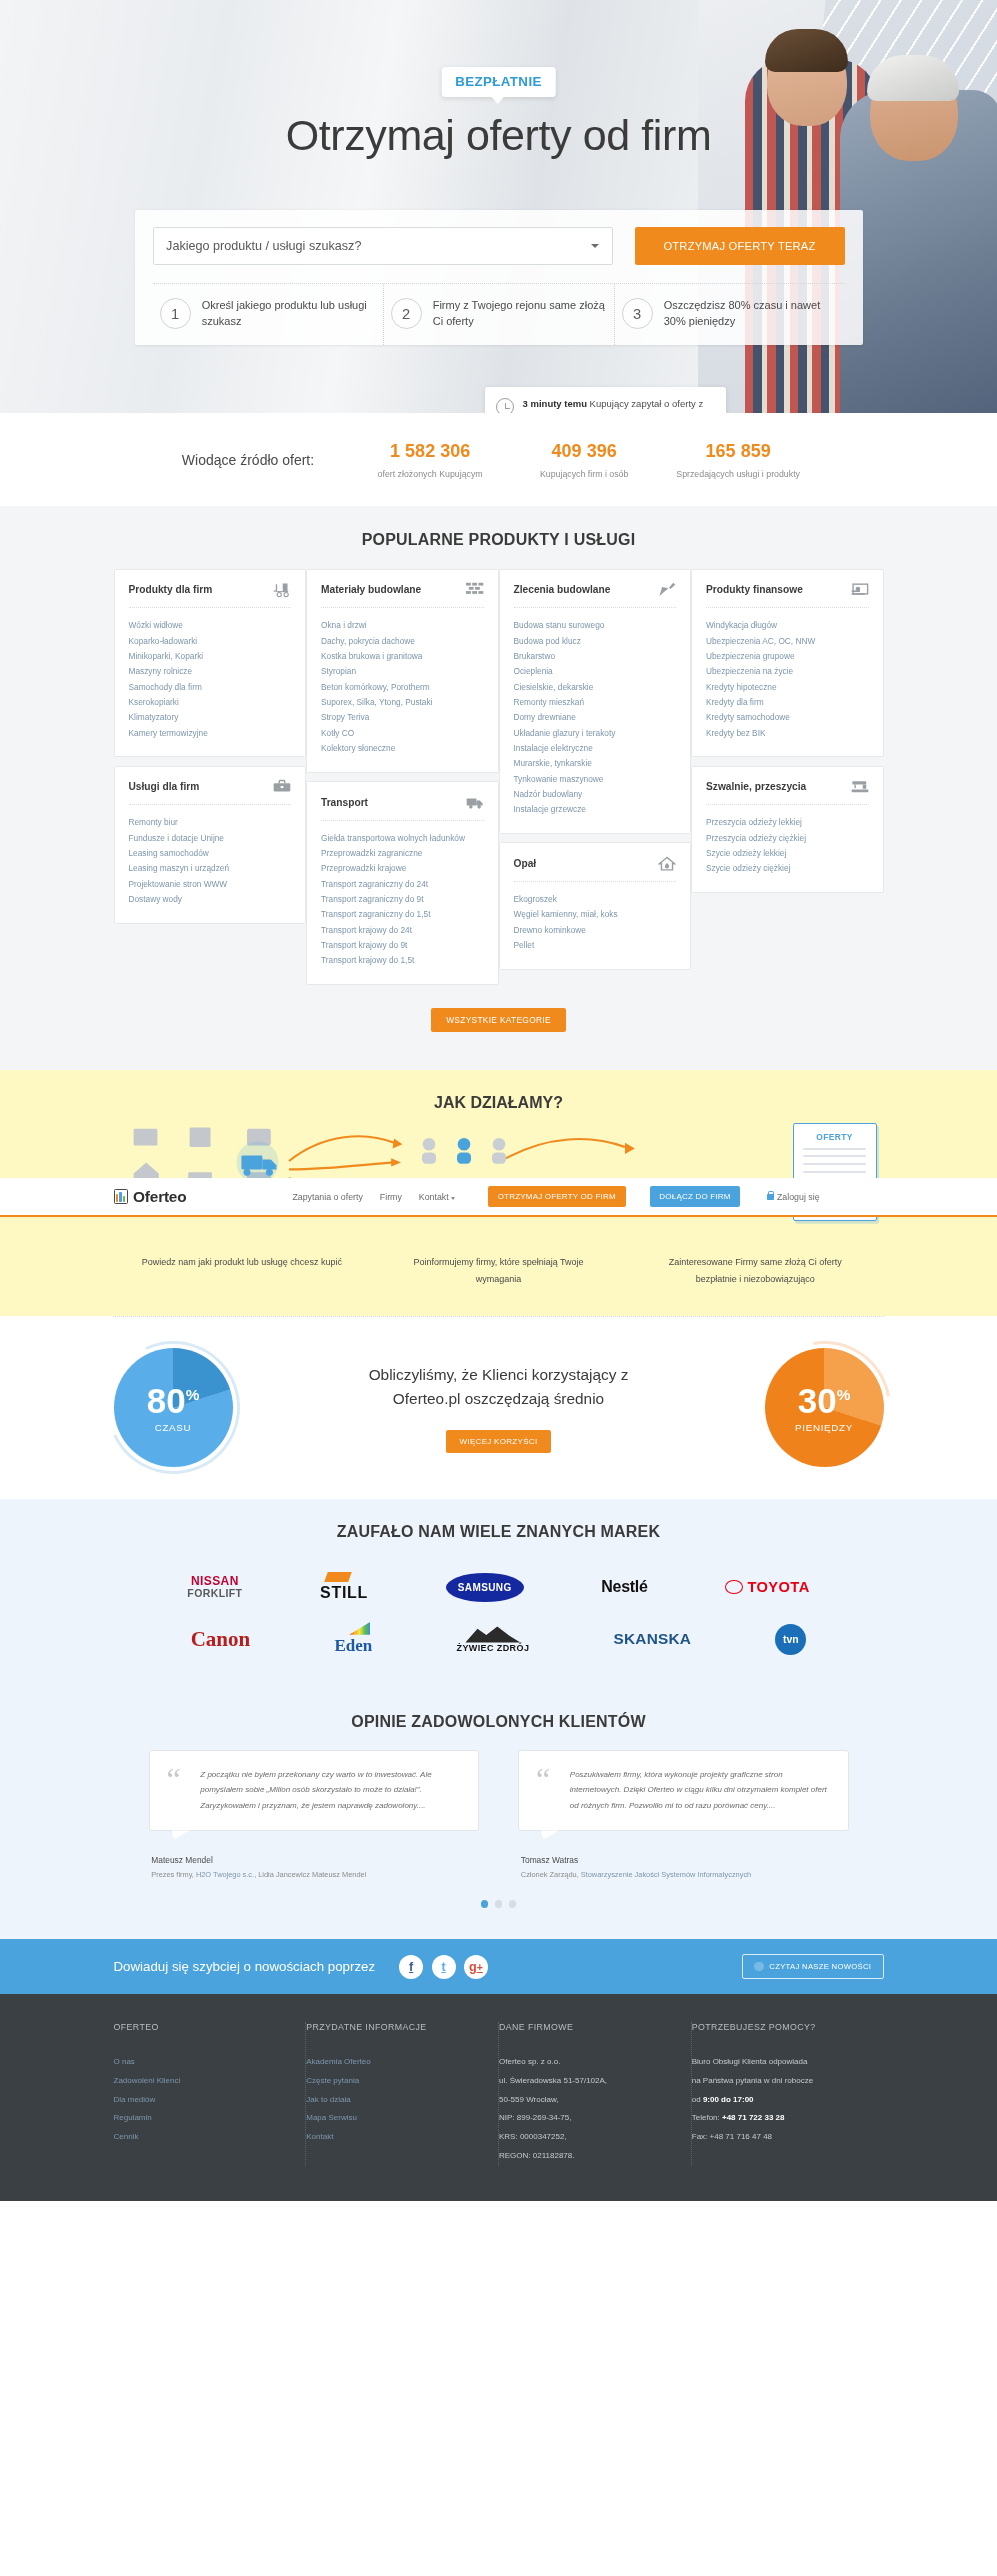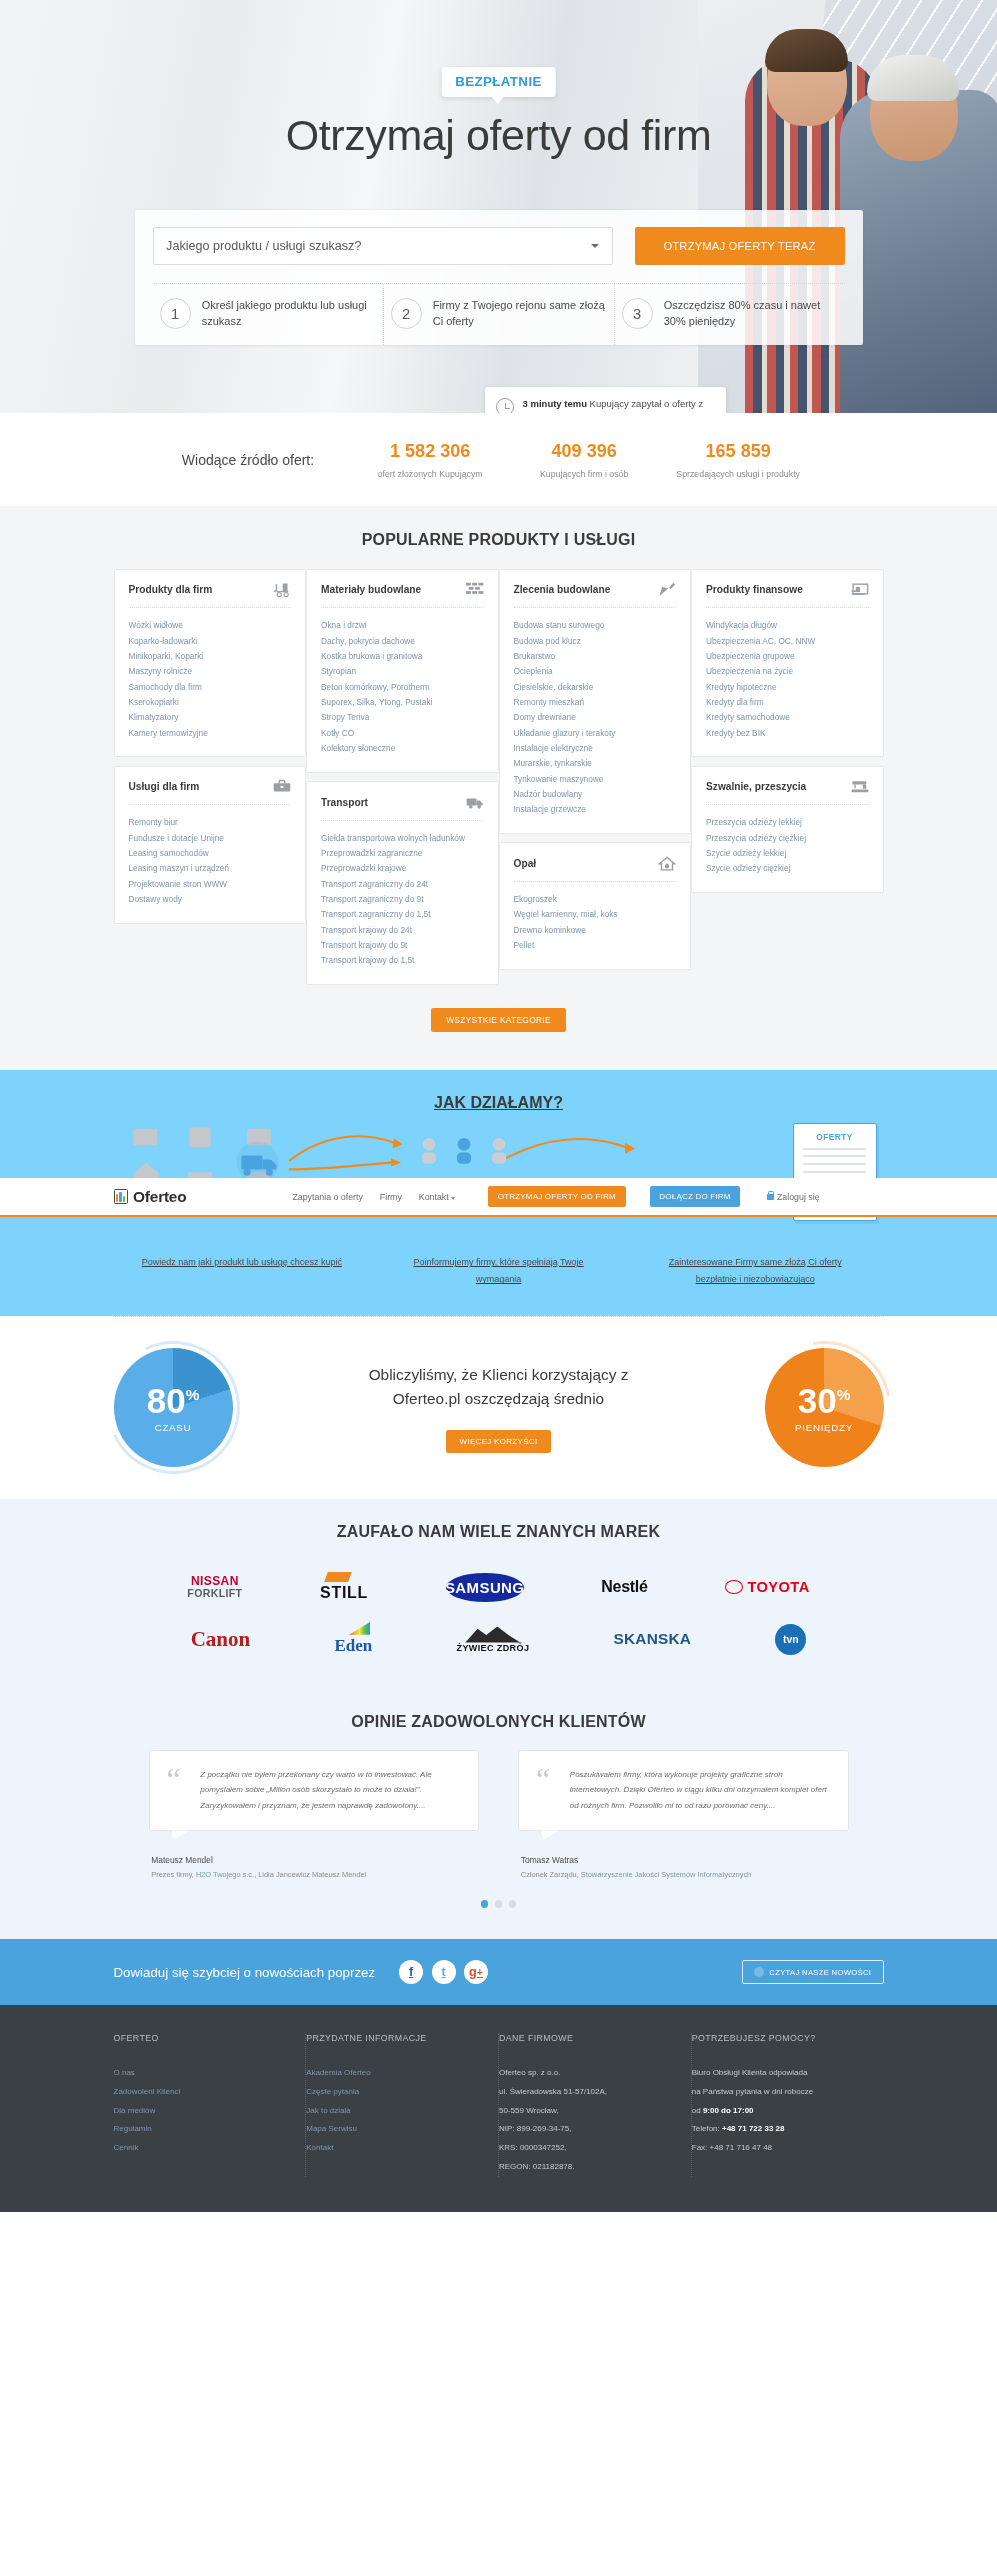--- a/index.html
+++ b/index.html
@@ -232,21 +232,21 @@
   }
   .nav-login { display:flex;align-items:center;gap:3.5px;margin-left:9.8px; }
   .lock {
     width:6.3px;height:5.6px;background:#4aa3dc;border-radius:0.7px;position:relative;margin-top:1.4px;
   }
   .lock:before{content:"";position:absolute;left:1.1px;top:-3.5px;width:4.2px;height:4.2px;
     border:1.1px solid #4aa3dc;border-bottom:none;border-radius:2.1px 2.1px 0 0;}
   .nav-login span { font-size:8.8px;color:#6b6b6b; }
 
   
-  .how { background:#7dd3fc; padding:24px 0 28px; position:relative;text-decoration:underline; }
+  .how { background:#fef9c3; padding:24px 0 28px; position:relative; }
   .how-title {
     text-align:center; font-size:16px; font-weight:bold; color:#3b3b3b;
     margin-bottom:7px;
   }
   .how-graphic { width:770px; margin:7px auto 0; height:126px; position:relative; }
   .offer-doc {
     position:absolute; right:7px; top:4.2px; width:84px; height:98px;
     background:#fff; border:1.4px solid #4aa3dc; border-radius:2.1px;
     box-shadow:2.1px 2.8px 0 rgba(74,163,220,.25);
   }
@@ -288,21 +288,21 @@
   .brand-row { display:flex; align-items:center; justify-content:space-around; height:52px; }
   .logo { font-weight:bold; display:flex; align-items:center; justify-content:center; }
   .logo-nissan { flex-direction:column; line-height:1.05; }
   .logo-nissan .t1 { color:#c3002f; font-size:12px; letter-spacing:0.4px; }
   .logo-nissan .t2 { color:#58595b; font-size:10.5px; letter-spacing:0.4px; }
   .logo-still { flex-direction:column; }
   .logo-still .sq { width:24px;height:9.8px;background:#f08a1c;transform:skewX(-20deg);margin-bottom:2.1px;margin-left:-12.6px;}
   .logo-still .t { color:#111; font-size:16px; letter-spacing:0.7px; }
   .logo-samsung {
     background:#1428a0; color:#fff; border-radius:50%/50%;
-    width:78px;height:29px; font-size:15px; letter-spacing:0.4px;
+    width:78px;height:29px; font-size:10px; letter-spacing:0.4px;
   }
   .logo-nestle { color:#111; font-size:16px; letter-spacing:-0.3px; }
   .logo-toyota { color:#e60012; font-size:14.7px; letter-spacing:0.4px; gap:4.2px;}
   .logo-toyota .oval {
     width:18px;height:14.7px;border:1.8px solid #e60012;border-radius:50%;
     display:block;
   }
   .logo-canon { color:#b91c1c; font-size:21px; font-family:"Liberation Serif",serif; }
   .logo-eden { flex-direction:column; }
   .logo-eden .rainbow {
@@ -344,21 +344,21 @@
   .t-text { font-size:8px; color:#6c6c6c; line-height:1.95; font-style:italic; }
   .t-name { margin-top:24px; font-size:8.4px; color:#4a4a4a; padding-left:2.8px; }
   .t-role { margin-top:4.9px; font-size:7.4px; color:#8b8b8b; padding-left:2.8px; }
   .t-role a { color:#7d96ac; text-decoration:none; }
   .dots { display:flex; justify-content:center; gap:6.3px; margin-top:21px; }
   .dot { width:7.7px;height:7.7px;border-radius:50%; background:#d5dde5; }
   .dot.on { background:#4aa3dc; }
 
   
   .newsletter {
-    background:#4aa3dc; height:66px; display:flex; align-items:center; justify-content:center;
+    background:#4aa3dc; height:55px; display:flex; align-items:center; justify-content:center;
     color:#fff; position:relative;
   }
   .nl-inner { width:770px; display:flex; align-items:center; }
   .nl-text { font-size:13.3px; }
   .socials { display:flex; gap:8.4px; margin-left:24px; }
   .soc { width:24px;height:24px;border-radius:50%;background:#fff;display:flex;
          align-items:center;justify-content:center;font-size:12.6px;font-weight:bold;}
   .soc.fb{color:#3b5998;} .soc.tw{color:#55acee;} .soc.gp{color:#dd4b39;}
   .nl-divider { flex:1; }
   .nl-btn {

